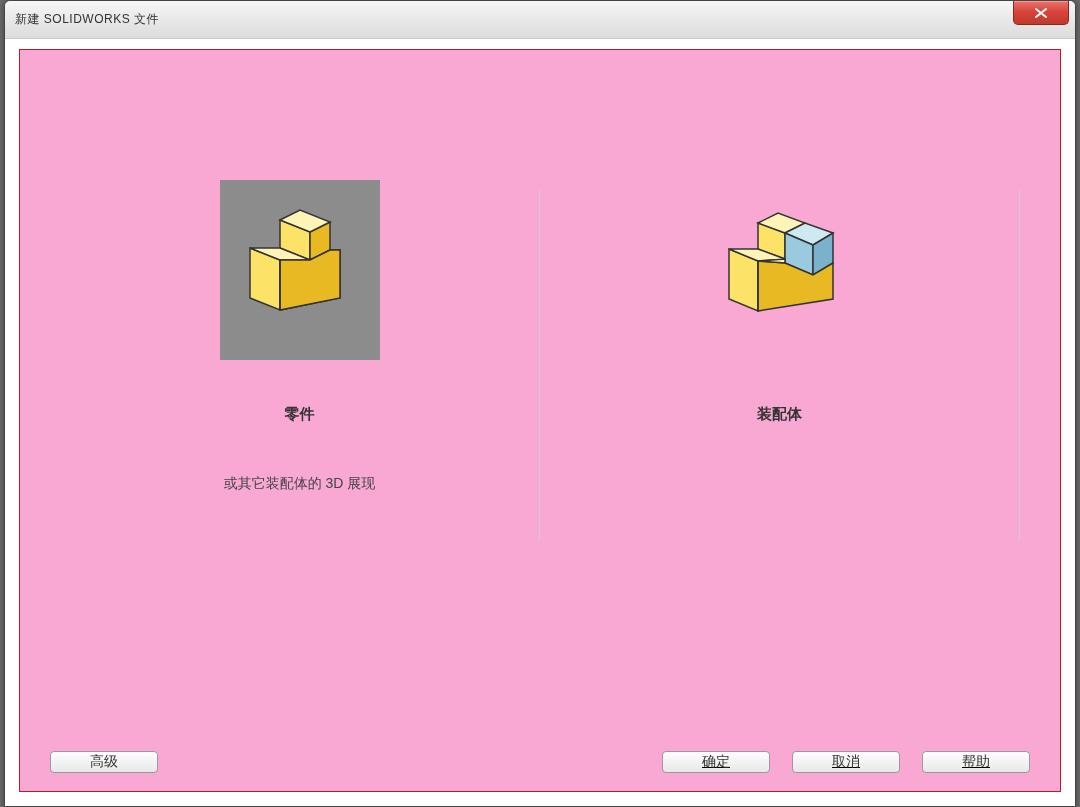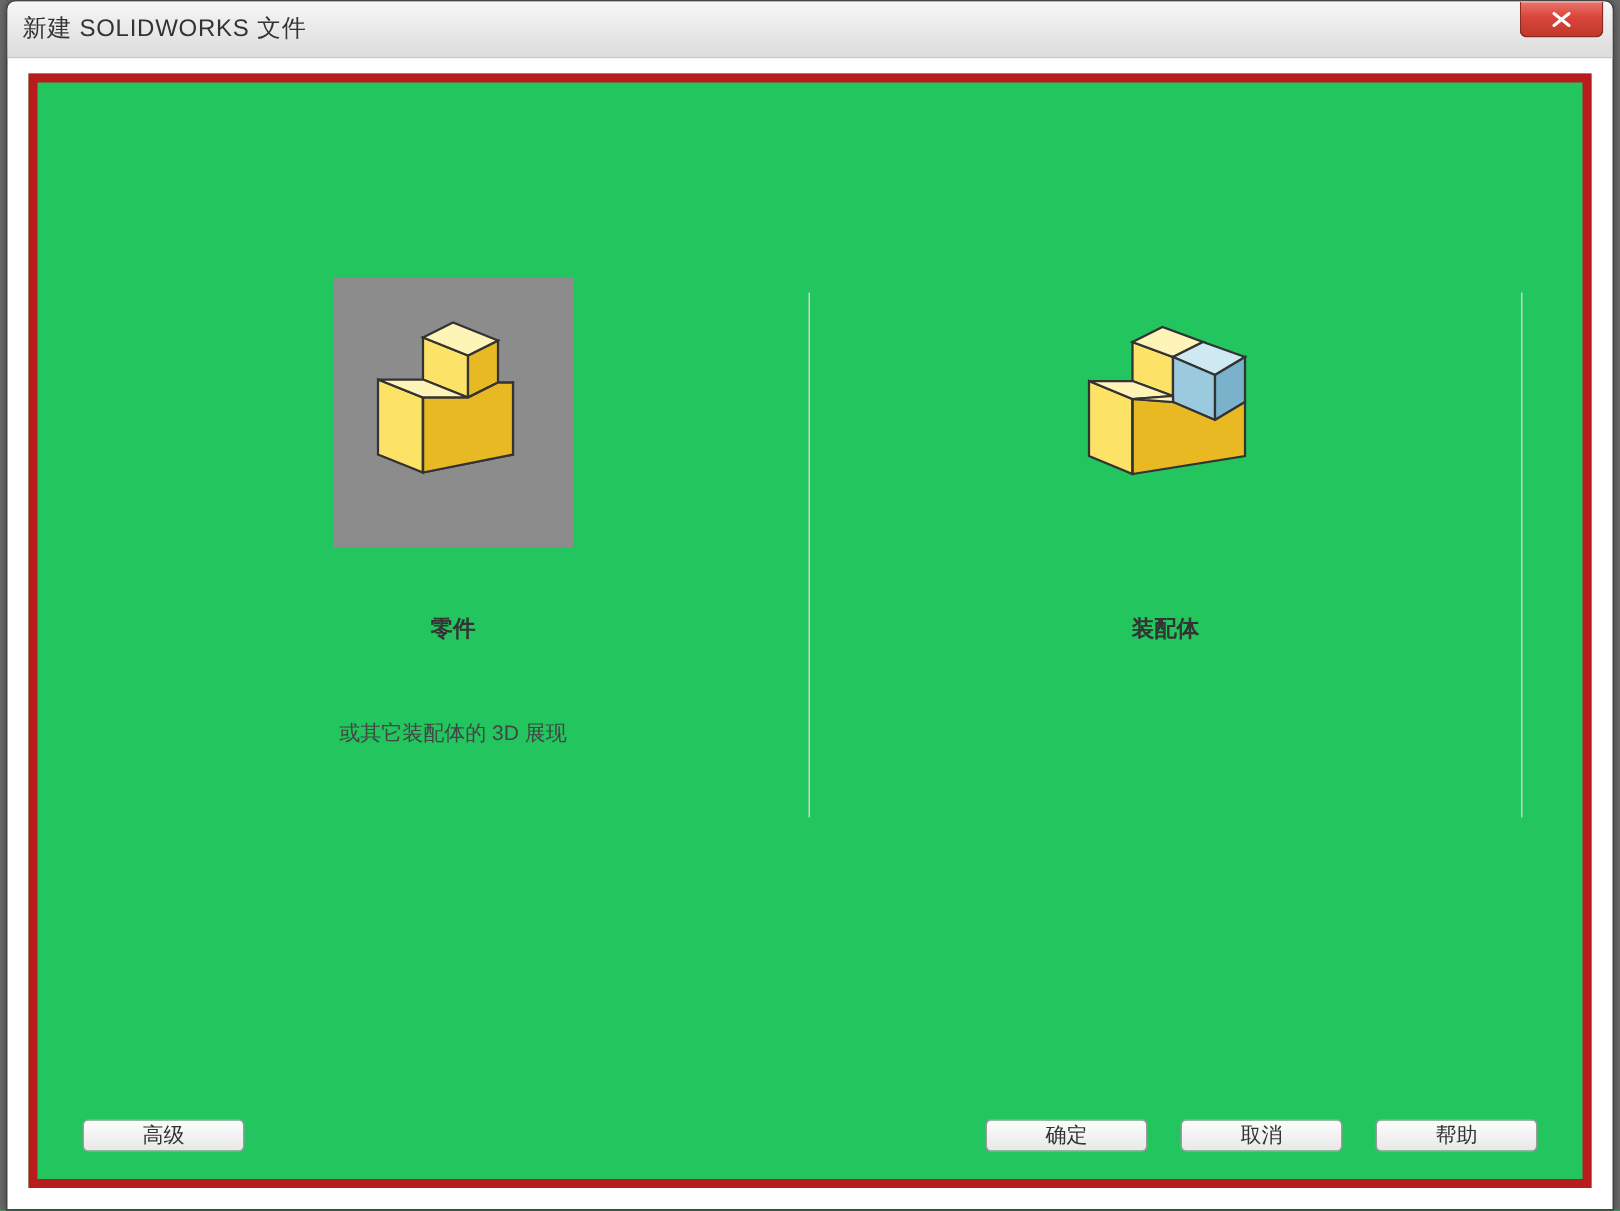--- a/index.html
+++ b/index.html
@@ -25,21 +25,21 @@
       height: 38px;
       background: linear-gradient(to bottom, #f7f7f7 0%, #eaeaea 45%, #dcdcdc 100%);
       border-bottom: 1px solid #c9c9c9;
       display: flex;
       align-items: center;
       padding: 0 10px;
       position: relative;
       border-radius: 6px 6px 0 0;
     }
     .titlebar-title {
-      font-size: 16px;
+      font-size: 12px;
       color: #333;
       letter-spacing: 0.5px;
       text-align: right;
     }
     .close-btn {
       position: absolute;
       right: 6px;
       top: 0px;
       width: 56px;
       height: 24px;
@@ -54,22 +54,22 @@
       box-shadow: inset 0 1px 0 rgba(255,255,255,.3);
     }
     .close-btn svg { width: 14px; height: 10px; }
 
     .content {
       position: absolute;
       left: 14px;
       top: 48px;
       right: 14px;
       bottom: 14px;
-      background: #22c55e;
-      border: 6px solid #b91c1c;
+      background: #f9a8d4;
+      border: 1px solid #b91c1c;
     }
 
     .options {
       display: flex;
       justify-content: space-between;
       align-items: flex-start;
       padding: 130px 40px 0 40px;
       height: 530px;
     }
     .option {
@@ -115,20 +115,21 @@
       bottom: 18px;
       left: 30px;
       right: 30px;
       display: flex;
       justify-content: space-between;
       align-items: center;
     }
     .button-group-right {
       display: flex;
       gap: 22px;
+      text-decoration: underline;
     }
     .btn {
       min-width: 108px;
       height: 22px;
       background: linear-gradient(to bottom, #fdfdfd, #e8e8e8);
       border: 1px solid #9a9a9a;
       border-radius: 4px;
       font-size: 14px;
       color: #333;
       cursor: pointer;

